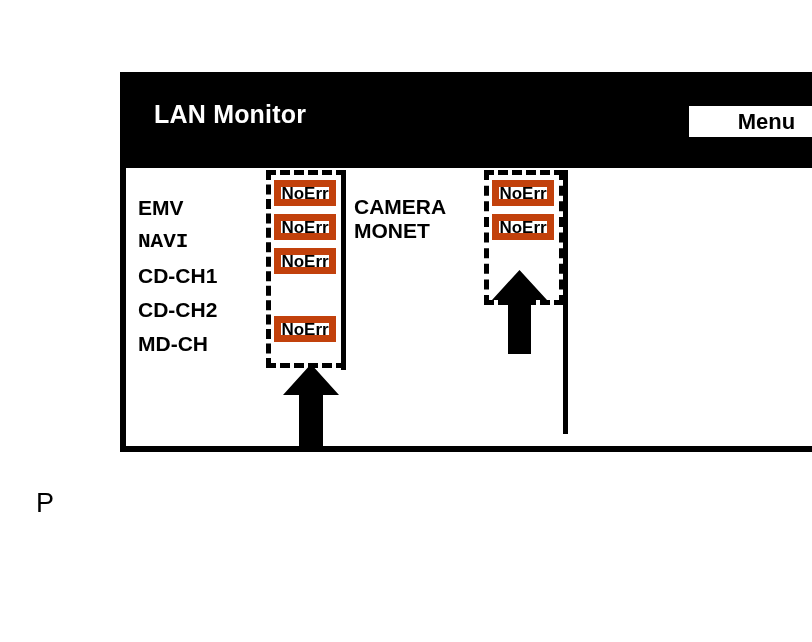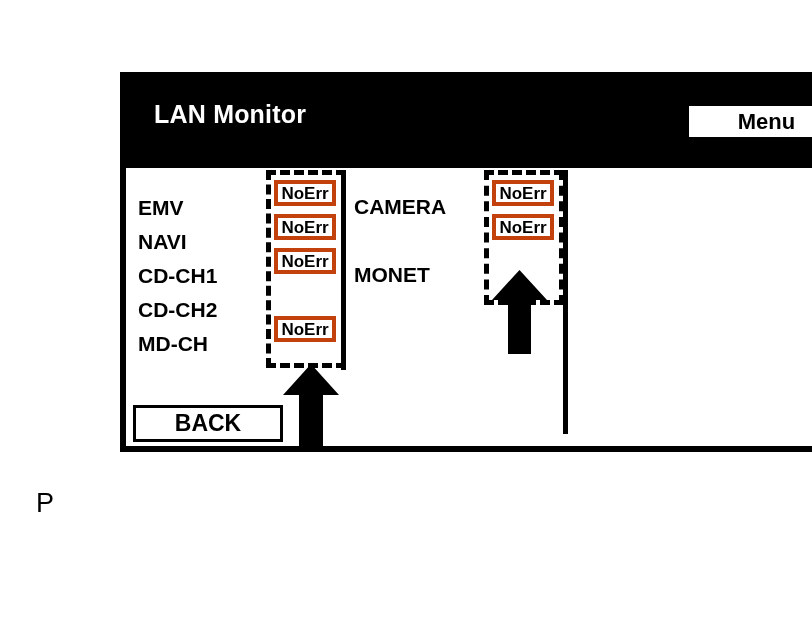--- a/index.html
+++ b/index.html
@@ -90,21 +90,21 @@
   }
   .left-label  { left: 12px; margin-top: 11px; }
   .right-label { left: 228px; }
 
   
   .status-chip {
     position: absolute;
     width: 62px;
     height: 26px;
     box-sizing: border-box;
-    border: 4px solid #c2410c;
+    border: 7px solid #c2410c;
     background: #ffffff;
     display: flex;
     align-items: center;
     justify-content: center;
     cursor: pointer;
   }
   .status-chip .chip-label {
     font-size: 17px;
     font-weight: bold;
     line-height: 1;
@@ -198,57 +198,54 @@
     <div id="app-title">LAN Monitor</div>
 
     <div id="menu-button">
       <span class="btn-label">Menu</span>
     </div>
   </div>
 
   <div id="content-area">
 
     <div class="row-label left-label" style="top:18px;">EMV</div>
-    <div class="row-label left-label" style="top:52px;">NAVI</div>
+    <div class="row-label left-label" style="top:52px;font-family:Liberation Mono, monospace;">NAVI</div>
     <div class="row-label left-label" style="top:86px;">CD-CH1</div>
     <div class="row-label left-label" style="top:120px;">CD-CH2</div>
     <div class="row-label left-label" style="top:154px;">MD-CH</div>
 
     <div class="status-chip left-chip" style="top:12px;">
       <span class="chip-label">NoErr</span>
     </div>
     <div class="status-chip left-chip" style="top:46px;">
       <span class="chip-label">NoErr</span>
     </div>
     <div class="status-chip left-chip" style="top:80px;">
       <span class="chip-label">NoErr</span>
     </div>
     <div class="status-chip left-chip" style="top:148px;">
       <span class="chip-label">NoErr</span>
     </div>
 
     <div class="row-label right-label" style="top:28px;">CAMERA</div>
-    <div class="row-label right-label" style="top:52px;margin-top:44px;">MONET</div>
+    <div class="row-label right-label" style="top:52px;">MONET</div>
 
     <div class="status-chip right-chip" style="top:12px;">
       <span class="chip-label">NoErr</span>
     </div>
     <div class="status-chip right-chip" style="top:46px;">
       <span class="chip-label">NoErr</span>
     </div>
 
     <div class="highlight-box" id="highlight-left"></div>
     <div class="highlight-box" id="highlight-right"></div>
 
     <div class="divider" id="divider-left"></div>
     <div class="divider" id="divider-right"></div>
 
-    <div id="back-button">
-      <span class="btn-label">BACK</span>
-    </div>
 
     <svg class="callout-arrow" id="arrow-left" width="56" height="86" viewBox="0 0 56 86">
       <polygon points="28,0 56,31 40,31 40,86 16,86 16,31 0,31" fill="#000000"></polygon>
     </svg>
 
     <svg class="callout-arrow" id="arrow-right" width="55" height="84" viewBox="0 0 55 84">
       <polygon points="27.5,0 55,30 39,30 39,84 16,84 16,30 0,30" fill="#000000"></polygon>
     </svg>
 
   </div>

